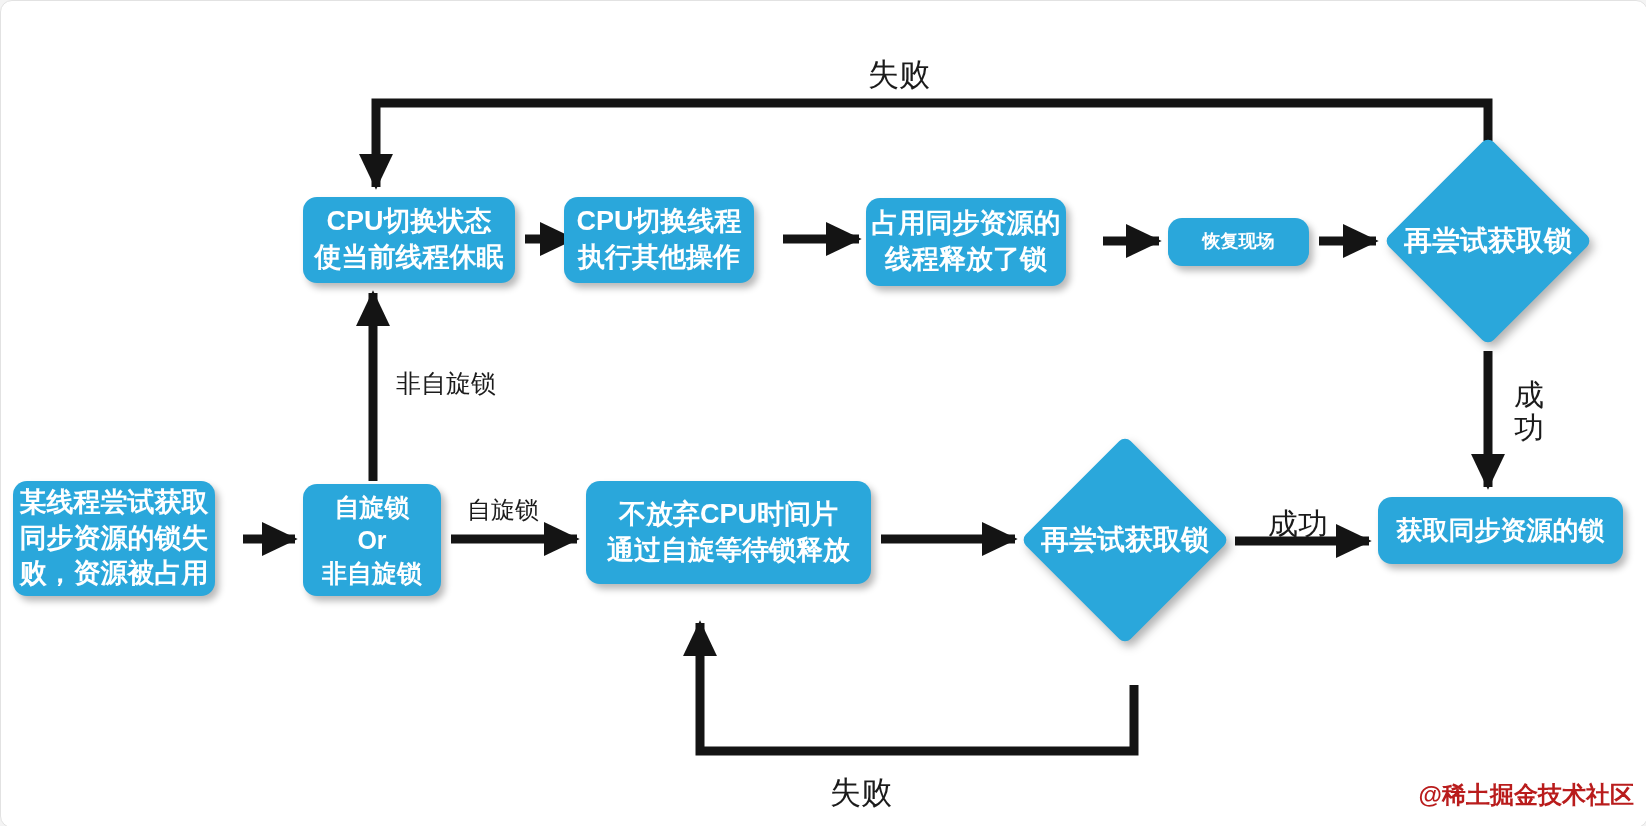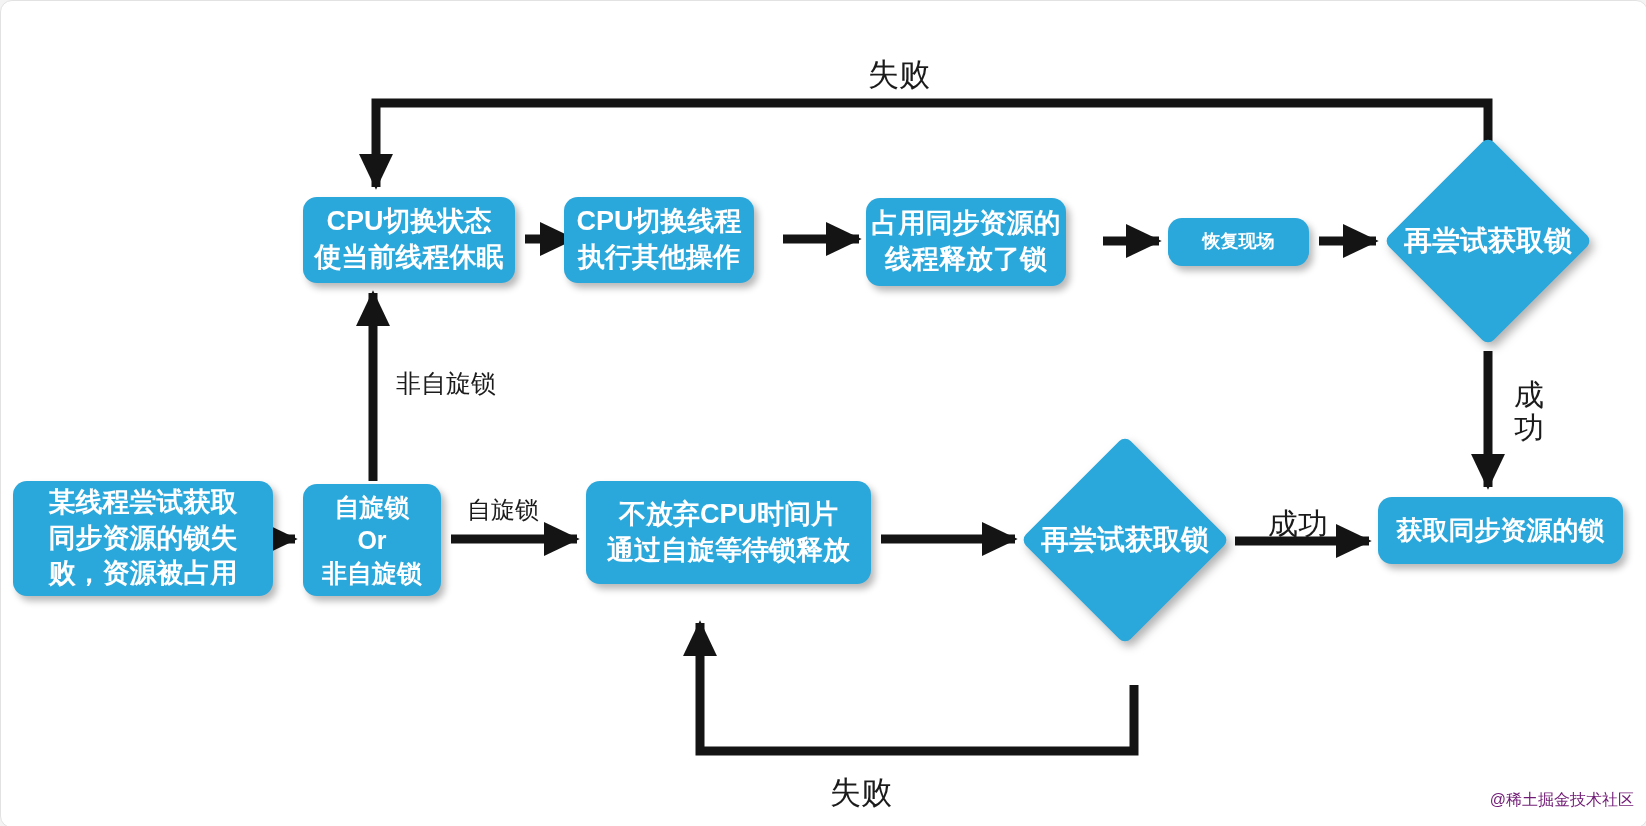--- a/index.html
+++ b/index.html
@@ -21,22 +21,22 @@
     width:100%;height:100%;background:#2AA7DB;transform:rotate(45deg);
     border-radius:8px;display:flex;align-items:center;justify-content:center;
   }
   .diamond span{
     transform:rotate(-45deg);white-space:nowrap;color:#ffffff;
     font-weight:600;font-size:28px;
   }
   .lbl{position:absolute;color:#1b1b1b;font-weight:500;white-space:nowrap;margin-top:11px;}
   .lbl.center{transform:translateX(-50%);}
   .watermark{
-    position:absolute;right:13px;bottom:16px;color:#701a75;
-    font-size:16px;font-weight:400;
+    position:absolute;right:13px;bottom:16px;color:#b91c1c;
+    font-size:24px;font-weight:700;
   }
 </style>
 </head>
 <body>
 
 <div class="frame">
 
   <svg class="arrows" viewBox="0 0 1646 826">
     <defs>
       <marker id="ah" viewBox="0 0 4 3.8" markerWidth="4" markerHeight="3.8" refX="3.7" refY="1.9" orient="auto">
@@ -75,21 +75,21 @@
   <div class="node" style="left:1167px;top:217px;width:141px;height:48px;font-size:18px">
     <div>恢复现场</div>
   </div>
 
   <div class="dwrap" style="left:1413px;top:166px;width:148px;height:148px">
     <div class="diamond">
       <span>再尝试获取锁</span>
     </div>
   </div>
 
-  <div class="node" style="left:12px;top:480px;width:260px;height:115px;font-size:27px">
+  <div class="node" style="left:12px;top:480px;width:202px;height:115px;font-size:27px">
     <div>某线程尝试获取</div>
     <div>同步资源的锁失</div>
     <div>败，资源被占用</div>
   </div>
 
   <div class="node" style="left:302px;top:483px;width:138px;height:112px;font-size:25px">
     <div>自旋锁</div>
     <div>Or</div>
     <div>非自旋锁</div>
   </div>

